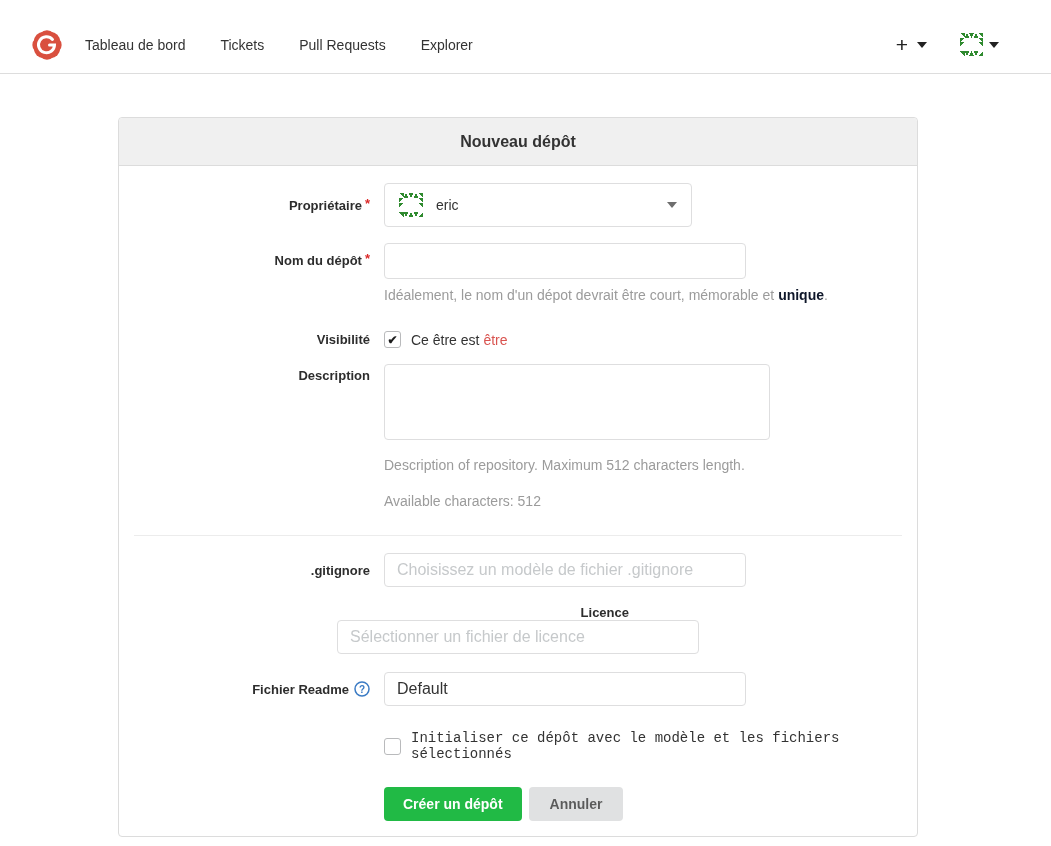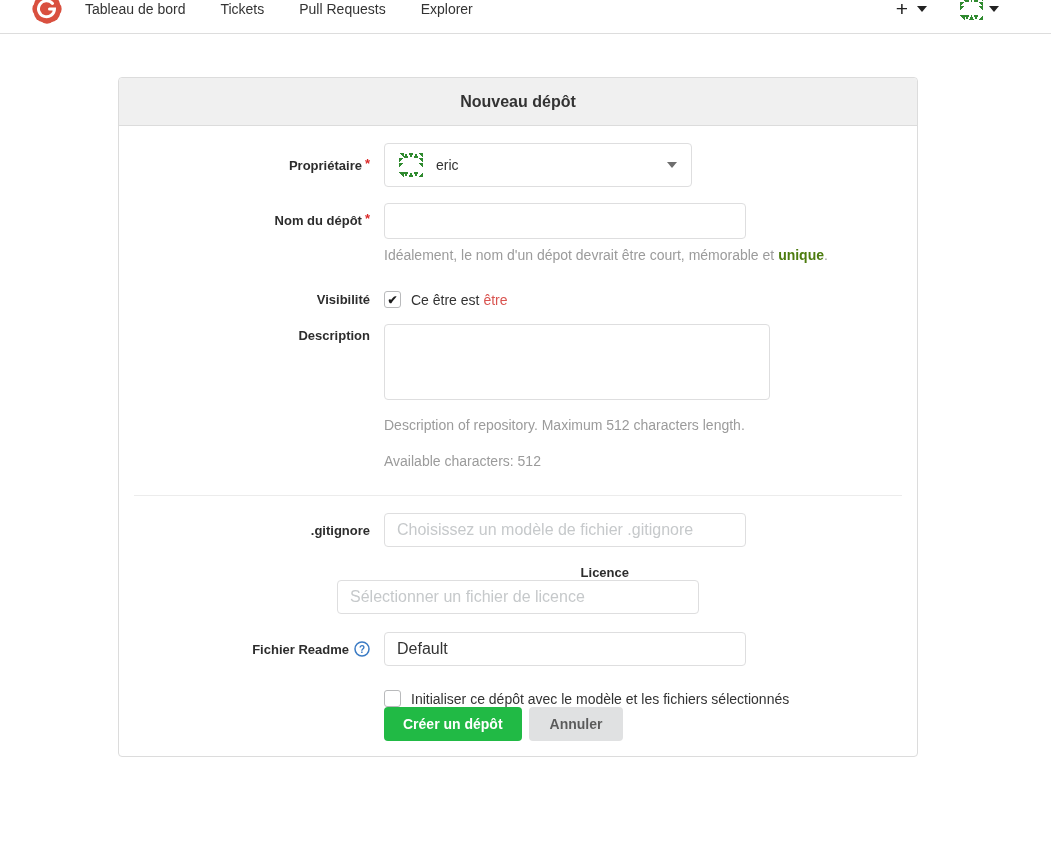--- a/index.html
+++ b/index.html
@@ -1,20 +1,20 @@
 <!DOCTYPE html>
 <html><head>
 <meta charset="utf-8">
 <style>
   * { margin:0; padding:0; box-sizing:border-box; }
   html,body { width:1051px; background:#fff; font-family:"Liberation Sans", sans-serif; color:#333; }
   body { height:846px; overflow:hidden; }
 
   
-  .navbar { height:34px; display:flex; align-items:center; padding:0 52px 16px 30px; border-bottom:1px solid #dddddd; background:#fff; }
+  .navbar { height:42px; display:flex; align-items:center; padding:0 52px 16px 30px; border-bottom:1px solid #dddddd; background:#fff;margin-top:32px; }
   .nav-logo { width:34px; height:34px; margin-right:21px; display:flex; align-items:center; justify-content:center; }
   .nav-link { font-size:14px; color:#333; margin-right:35px; cursor:pointer; text-decoration:none; }
   .nav-spacer { flex:1; }
   .nav-right { display:flex; align-items:center; }
   .plus-glyph { font-size:21px; line-height:1; color:#222; font-weight:400; }
   .caret-down { width:0; height:0; border-left:5px solid transparent; border-right:5px solid transparent; border-top:6px solid #222; margin-left:9px; display:inline-block; }
   .nav-avatar { width:23px; height:23px; margin-left:33px; }
   .nav-avatar svg, .owner-avatar svg { display:block; width:100%; height:100%; }
 
   
@@ -31,21 +31,21 @@
 
   .owner-select { width:308px; height:44px; border:1px solid #dededf; border-radius:4px; display:flex; align-items:center; padding:0 14px; cursor:pointer; background:#fff; }
   .owner-avatar { width:24px; height:24px; margin-right:13px; }
   .owner-name { font-size:14px; color:#333; flex:1; }
   .select-caret { width:0; height:0; border-left:5px solid transparent; border-right:5px solid transparent; border-top:6px solid #6e6e6e; }
 
   .text-input { width:362px; height:36px; border:1px solid #dededf; border-radius:4px; padding:9px 12px; font-size:16px; color:#333; font-family:"Liberation Sans", sans-serif; outline:none; }
   .text-input.short { height:34px; }
   .text-input::placeholder { color:#c6c9cb; opacity:1; }
   .help-text { font-size:14px; color:#9b9b9b; margin-top:8px; }
-  .help-text b { color:#4d7c0f; }
+  .help-text b { color:#0f172a; }
 
   .checkbox { width:17px; height:17px; border:1px solid #b9babc; border-radius:3px; background:#fff; display:inline-flex; align-items:center; justify-content:center; cursor:pointer; flex:none; }
   .checkbox.checked::after { content:"\2714"; font-size:12px; font-weight:bold; color:#1b1b1b; line-height:1; }
   .inline-label { font-size:14px; color:#333; margin-left:10px; }
   .red-text { color:#d9534f; }
 
   .desc-textarea { width:386px; height:76px; border:1px solid #dededf; border-radius:4px; padding:8px 12px; font-size:14px; color:#333; resize:none; font-family:"Liberation Sans", sans-serif; outline:none; }
   .desc-help1 { font-size:14px; color:#9b9b9b; margin-top:13px; }
   .desc-help2 { font-size:14px; color:#9b9b9b; margin-top:20px; }
 
@@ -193,21 +193,21 @@
             <circle cx="8" cy="8" r="7" fill="none" stroke="#3b7bc4" stroke-width="1.5"></circle>
             <text x="8" y="11.5" text-anchor="middle" font-size="10" font-weight="bold" fill="#3b7bc4" font-family="Liberation Sans, sans-serif">?</text>
           </svg>
         </span>
       </div>
       <div class="content-col">
         <input class="text-input short" type="text" value="Default" style="">
       </div>
     </div>
 
-    <div class="field" style="margin-bottom:0;">
+    <div class="field" style="margin-bottom:25px;font-family:Liberation Mono, monospace;">
       <div class="lbl-col"></div>
       <div class="content-col" style="display:flex; align-items:center;">
         <span class="checkbox"></span>
         <span class="inline-label">Initialiser ce dépôt avec le modèle et les fichiers sélectionnés</span>
       </div>
     </div>
 
     <div class="field btn-row">
       <div class="lbl-col"></div>
       <div class="content-col" style="display:flex;">

